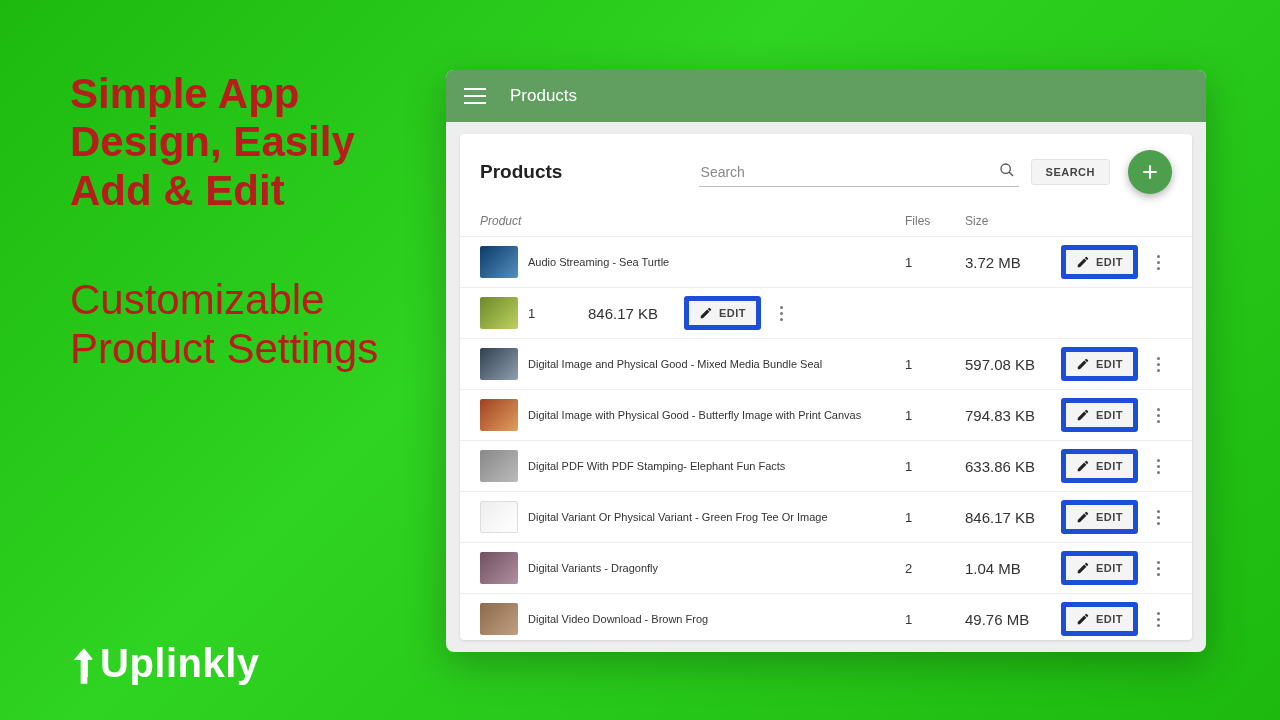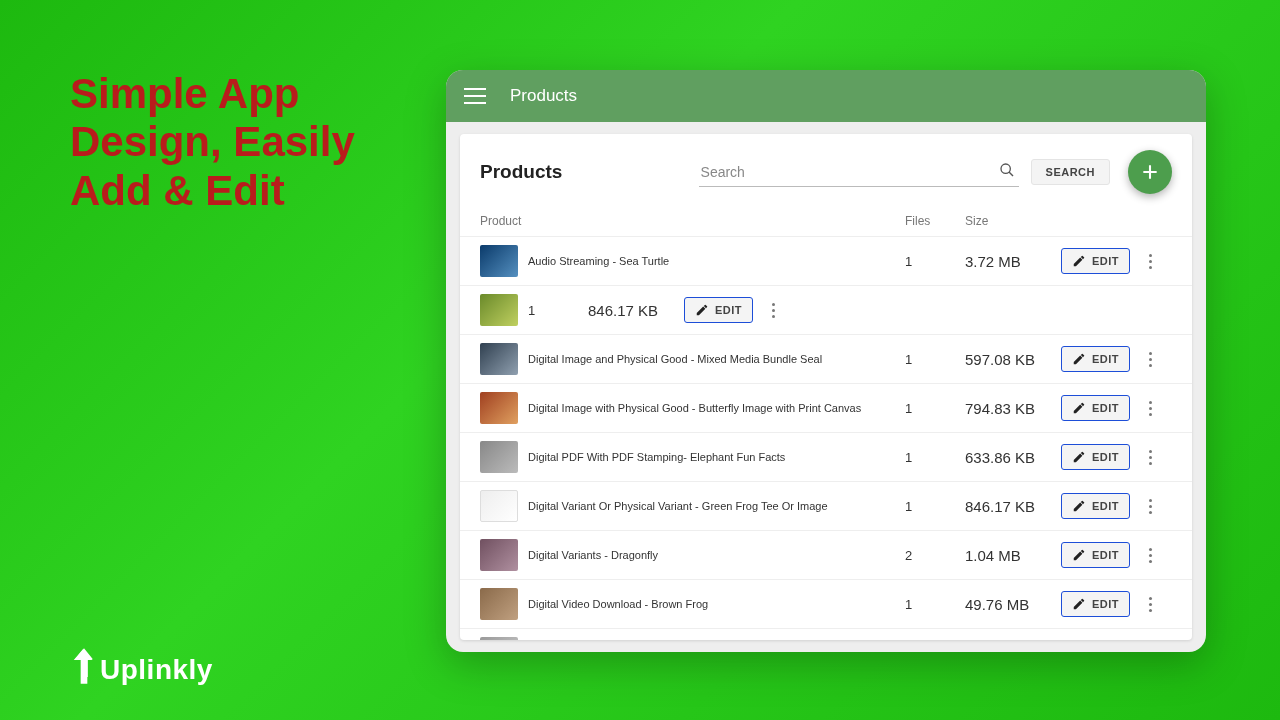--- a/index.html
+++ b/index.html
@@ -5,65 +5,66 @@
   * { box-sizing: border-box; margin: 0; padding: 0; }
   html, body { width: 1280px; height: 720px; overflow: hidden; font-family: "Helvetica Neue", Arial, sans-serif; }
   body { background: linear-gradient(135deg, #1db90f 0%, #2fd321 40%, #1db90f 100%); position: relative; }
 
   .promo { position: absolute; left: 70px; top: 70px; width: 330px; color: #b91c1c; }
   .promo h1 { font-size: 42px; font-weight: 600; line-height: 1.15; margin-bottom: 60px; }
   .promo h2 { font-size: 42px; font-weight: 500; line-height: 1.18; }
 
   .brand { position: absolute; left: 70px; bottom: 34px; color: #fff; display: flex; align-items: flex-end; }
   .brand svg { width: 28px; height: 40px; margin-right: 2px; }
-  .brand span { font-size: 28px; font-weight: 600; letter-spacing: 0.5px; }
-
-  .app { position: absolute; left: 446px; top: 70px; width: 760px; height: 582px; border-radius: 17px; overflow: hidden; box-shadow: 0 12px 40px rgba(0,0,0,0.25); background: #eeeeee; display: flex; flex-direction: column; }
+  .brand span { font-size: 40px; font-weight: 600; letter-spacing: 0.5px; }
+
+  .app { position: absolute; left: 446px; top: 70px; width: 760px; height: 582px; border-radius: 8px; overflow: hidden; box-shadow: 0 12px 40px rgba(0,0,0,0.25); background: #eeeeee; display: flex; flex-direction: column; }
 
   .appbar { height: 52px; background: #609f60; display: flex; align-items: center; padding: 0 18px; color: #fff; flex: 0 0 auto; }
   .appbar .menu { width: 22px; height: 16px; margin-right: 24px; display: flex; flex-direction: column; justify-content: space-between; cursor: pointer; }
   .appbar .menu span { display: block; height: 2px; background: #fff; }
   .appbar .title { font-size: 17px; font-weight: 500; }
 
   .card { background: #fff; margin: 12px 14px; border-radius: 4px; box-shadow: 0 1px 3px rgba(0,0,0,0.12); flex: 1 1 auto; overflow: hidden; display: flex; flex-direction: column; }
 
   .cardhead { display: flex; align-items: center; padding: 16px 20px 10px 20px; position: relative; flex: 0 0 auto; }
   .cardhead .ptitle { font-size: 19px; font-weight: 600; color: #222; flex: 0 0 auto; margin-right: auto; }
   .searchwrap { position: relative; width: 320px; margin-right: 12px; }
   .searchwrap input { width: 100%; border: none; border-bottom: 1px solid #bbb; padding: 6px 28px 6px 2px; font-size: 14px; outline: none; color: #555; background: transparent; }
   .searchwrap input::placeholder { color: #888; }
   .searchwrap .mag { position: absolute; right: 4px; top: 4px; width: 16px; height: 16px; color: #555; }
   .searchbtn { background: #f4f4f4; border: 1px solid #e4e4e4; border-radius: 3px; padding: 6px 14px; font-size: 11px; letter-spacing: 0.5px; color: #444; font-weight: 600; cursor: pointer; margin-right: 18px; }
   .fab { width: 44px; height: 44px; border-radius: 50%; background: #4d9e4d; color: #fff; display: flex; align-items: center; justify-content: center; box-shadow: 0 3px 8px rgba(0,0,0,0.3); cursor: pointer; }
   .fab svg { width: 20px; height: 20px; }
 
   .colhead { display: flex; padding: 10px 20px 8px 20px; font-size: 12px; color: #777; flex: 0 0 auto; }
-  .col-prod { width: 425px; }
+  .col-prod { width: 425px; font-style: italic; }
   .col-files { width: 60px; }
   .col-size { width: 96px; }
   .col-act { flex: 1; }
 
   .rows { flex: 1 1 auto; overflow: hidden; }
   .row { display: flex; align-items: center; padding: 8px 20px; border-top: 1px solid #eee; }
   .thumb { width: 38px; height: 32px; border-radius: 2px; margin-right: 10px; flex: 0 0 auto; background: linear-gradient(135deg,#7aa0c4,#c4a47a); }
   .pname { width: 377px; font-size: 11px; color: #333; white-space: nowrap; overflow: hidden; text-overflow: ellipsis; }
   .pfiles { width: 60px; font-size: 13px; color: #333; }
   .psize { width: 96px; font-size: 15px; color: #333; }
-  .editbtn { display: inline-flex; align-items: center; background: #f4f4f4; border: 1px solid #1d4ed8; border-radius: 3px; padding: 5px 10px; font-size: 11px; letter-spacing: 0.5px; color: #444; font-weight: 600; cursor: pointer; margin-right: 10px; }
+  .editbtn { display: inline-flex; align-items: center; background: #f4f4f4; border: 5px solid #1d4ed8; border-radius: 3px; padding: 5px 10px; font-size: 11px; letter-spacing: 0.5px; color: #444; font-weight: 600; cursor: pointer; margin-right: 10px; }
   .editbtn svg { width: 14px; height: 14px; margin-right: 6px; }
   .more { width: 20px; display: flex; flex-direction: column; align-items: center; justify-content: center; gap: 3px; cursor: pointer; }
   .more span { width: 3px; height: 3px; background: #777; border-radius: 50%; display: block; }
 
   .t0{background:linear-gradient(135deg,#0a3a6a,#5590c0);} .t1{background:linear-gradient(135deg,#6a8a2a,#c0d060);} .t2{background:linear-gradient(135deg,#304050,#90a0b0);} .t3{background:linear-gradient(135deg,#a04020,#e0a060);} .t4{background:linear-gradient(135deg,#888,#bbb);} .t5{background:linear-gradient(135deg,#eee,#fff);border:1px solid #ddd;} .t6{background:linear-gradient(135deg,#705060,#b090a0);} .t7{background:linear-gradient(135deg,#8a6a4a,#c0a080);} .t8{background:linear-gradient(135deg,#999,#ccc);}
 </style>
 </head>
 <body>
 
 <div class="promo">
   <h1>Simple App Design, Easily Add &amp; Edit</h1>
+  <h2>Customizable Product Settings</h2>
 </div>
 
 <div class="brand">
   <svg viewBox="0 0 24 36" fill="#fff">
       <path d="M12 0 L24 14 L18 14 L18 36 L12 36 L12 14 L0 14 Z" transform="scale(0.7) translate(4,4)"></path>
       <path d="M12 2 L20 12 L15 12 L15 34 L9 34 L9 12 L4 12 Z"></path>
     </svg>
   <span>Uplinkly</span>
 </div>
 

